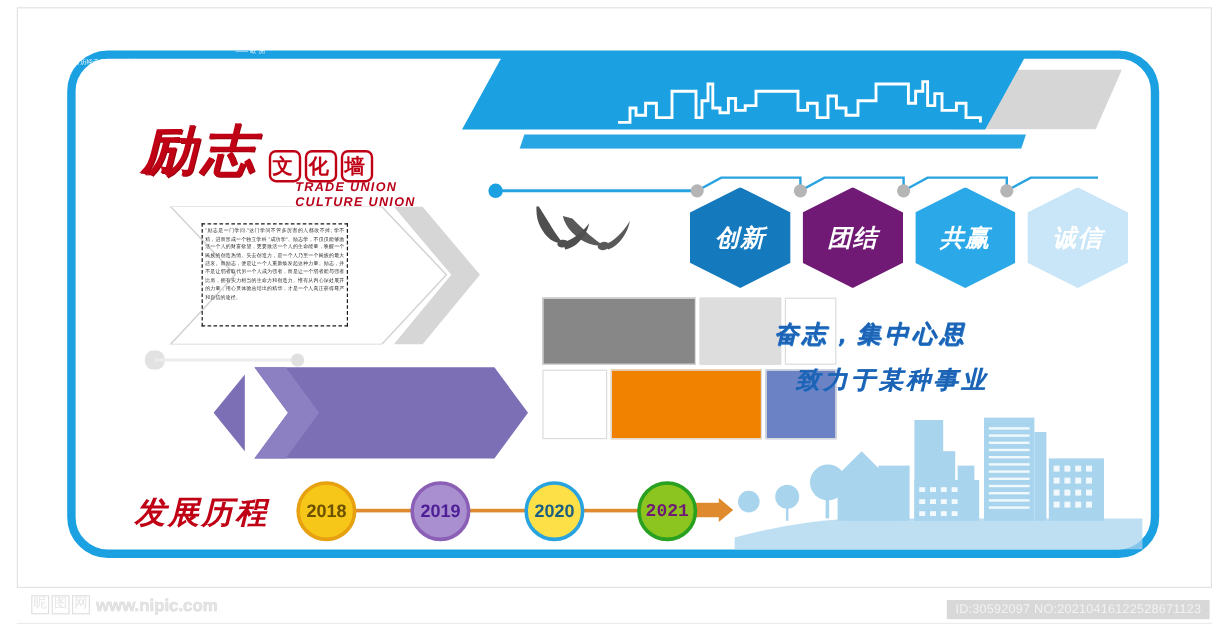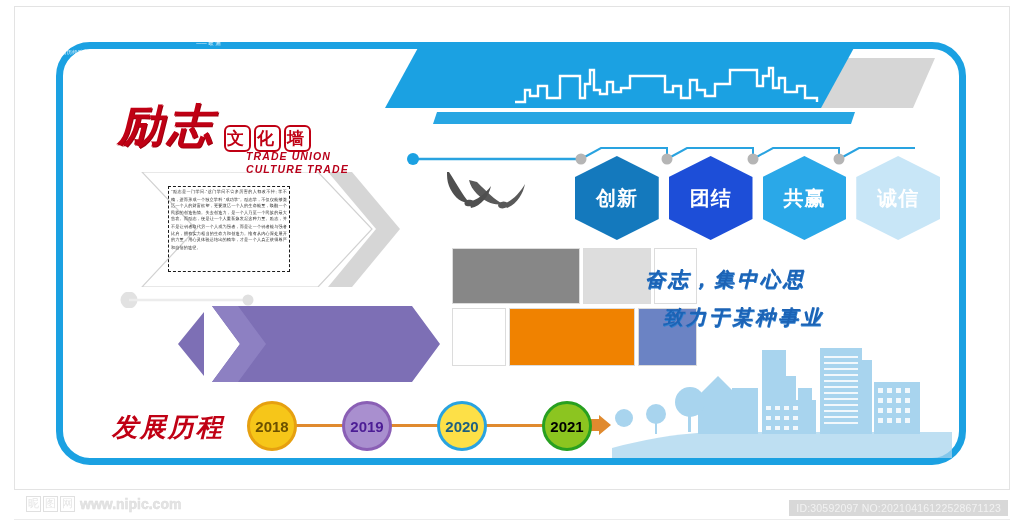--- a/index.html
+++ b/index.html
@@ -83,21 +83,21 @@
   .quote-text .ln { display:block; }
   .quote-text .attr { display:block; text-align:right; padding-right:30px; }
 
   
   .birds { position:absolute; left:443px; top:166px; width:120px; height:62px; z-index:6; }
 
   
   .hexline { position:absolute; left:405px; top:146px; width:530px; height:26px; z-index:6; }
 
   
-  .hexrow { position:absolute; left:575px; top:156px; width:365px; height:84px; z-index:7; display:flex; gap:10px; }
+  .hexrow { position:absolute; left:575px; top:156px; width:365px; height:84px; z-index:7; display:flex; gap:10px;font-style:italic; }
   .hex {
     width:84px; height:84px; position:relative;
     display:flex; align-items:center; justify-content:center;
     clip-path:polygon(50% 0%, 100% 25%, 100% 75%, 50% 100%, 0% 75%, 0% 25%);
   }
   .hex span {
     color:#fff; font-size:20px; font-weight:bold;
     font-family:"Liberation Sans", sans-serif; letter-spacing:1px;
   }
 
@@ -193,21 +193,21 @@
     <div class="title-cn">
       <span class="lizhi">励志</span>
       <span class="badge-row">
         <span class="badge">文</span>
         <span class="badge">化</span>
         <span class="badge">墙</span>
       </span>
     </div>
     <div class="title-en">
       <div>TRADE UNION</div>
-      <div>CULTURE TRADE</div>
+      <div>CULTURE UNION</div>
     </div>
   </div>
 
   <svg class="chev-group" viewBox="0 0 280 115">
     <polygon points="22,0 198,0 252,57 198,115 22,115 76,57" fill="none" stroke="#d2d2d2" stroke-width="1.2"></polygon>
     <polygon points="208,0 232,0 280,57 232,115 208,115 256,57" fill="#d6d6d6"></polygon>
   </svg>
 
   <div class="para-box">
     <p>"励志是一门学问."这门学问不管多厉害的人都改不掉; 学不精，进而形成一个独立学科 "成功学"。励志学，不仅仅能够激活一个人的财富欲望，更要激活一个人的生命能量，唤醒一个民族的创造热情。失去创造力，是一个人乃至一个民族的最大悲哀。而励志，便是让一个人重新焕发起这种力量。励志，并不是让弱者取代另一个人成为强者，而是让一个弱者能与强者比肩，拥有实力相当的生命力和创造力。惟有从内心深处展开的力量，用心灵体验总结出的精华，才是一个人真正获得尊严和自信的途径。</p>
@@ -256,21 +256,21 @@
     <circle cx="176" cy="13" r="5.5" fill="#b5b5b5"></circle>
     <circle cx="262" cy="13" r="5.5" fill="#b5b5b5"></circle>
     <circle cx="348" cy="13" r="5.5" fill="#b5b5b5"></circle>
     <circle cx="434" cy="13" r="5.5" fill="#b5b5b5"></circle>
   </svg>
 
   <div class="hexrow">
     <div class="hex" style="background: rgb(20, 121, 189);">
       <span>创新</span>
     </div>
-    <div class="hex" style="background: #1d4ed8;">
+    <div class="hex" style="background: #701a75;">
       <span>团结</span>
     </div>
     <div class="hex" style="background: rgb(42, 168, 232);">
       <span>共赢</span>
     </div>
     <div class="hex" style="background: rgb(200, 230, 247);">
       <span>诚信</span>
     </div>
   </div>
 
@@ -360,21 +360,21 @@
       </svg>
       <div class="circ" style="left: 0px; background: rgb(246, 198, 25); border: 3px solid rgb(230, 160, 16); color: rgb(107, 80, 0);">
         <span>2018</span>
       </div>
       <div class="circ" style="left: 95px; background: rgb(169, 143, 207); border: 3px solid rgb(138, 95, 181); color: #4c1d95;">
         <span>2019</span>
       </div>
       <div class="circ" style="left: 190px; background: #fde047; border: 3px solid rgb(41, 163, 224); color: rgb(29, 95, 128);">
         <span>2020</span>
       </div>
-      <div class="circ" style="left: 295px; background: rgb(140, 197, 32); border: 3px solid rgb(40, 160, 32); color: #000000;">
+      <div class="circ" style="left: 284px; background: rgb(140, 197, 32); border: 3px solid rgb(40, 160, 32); color: #701a75; font-family: Liberation Mono, monospace;">
         <span>2021</span>
       </div>
     </div>
   </div>
 
   <div class="wm-left">
     <span class="glyphs">
       <span class="g">昵</span>
       <span class="g">图</span>
       <span class="g">网</span>

